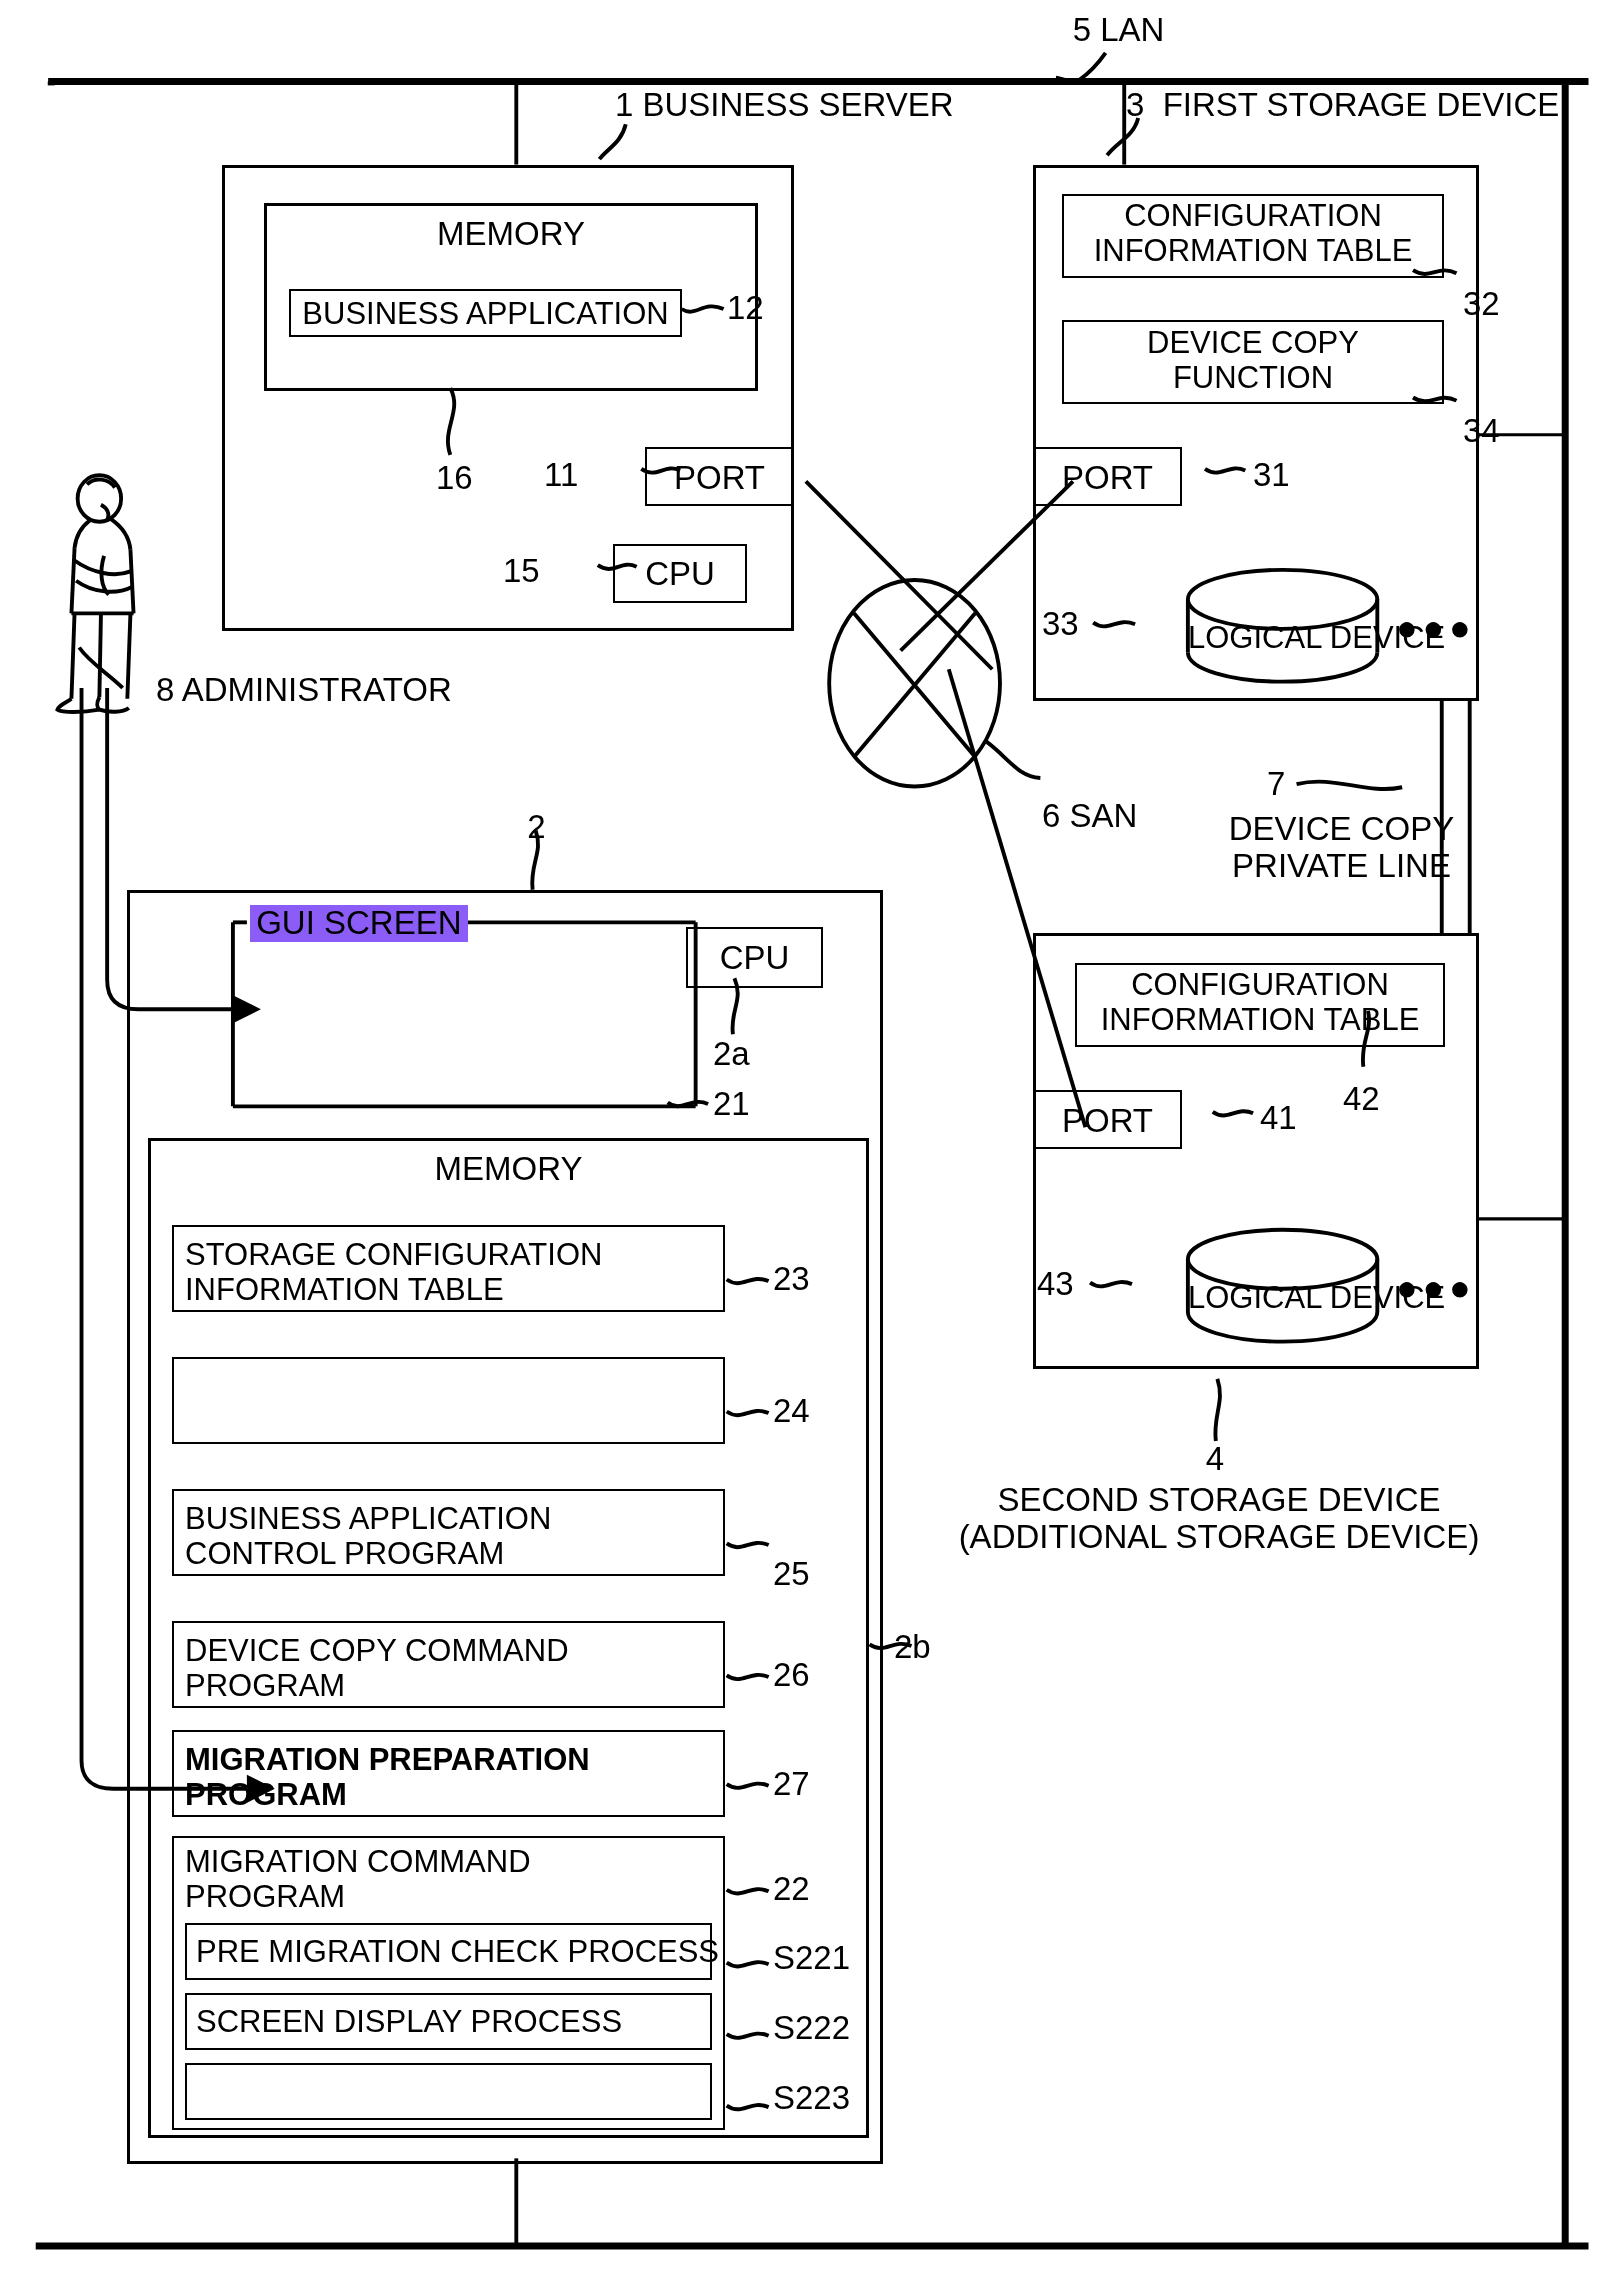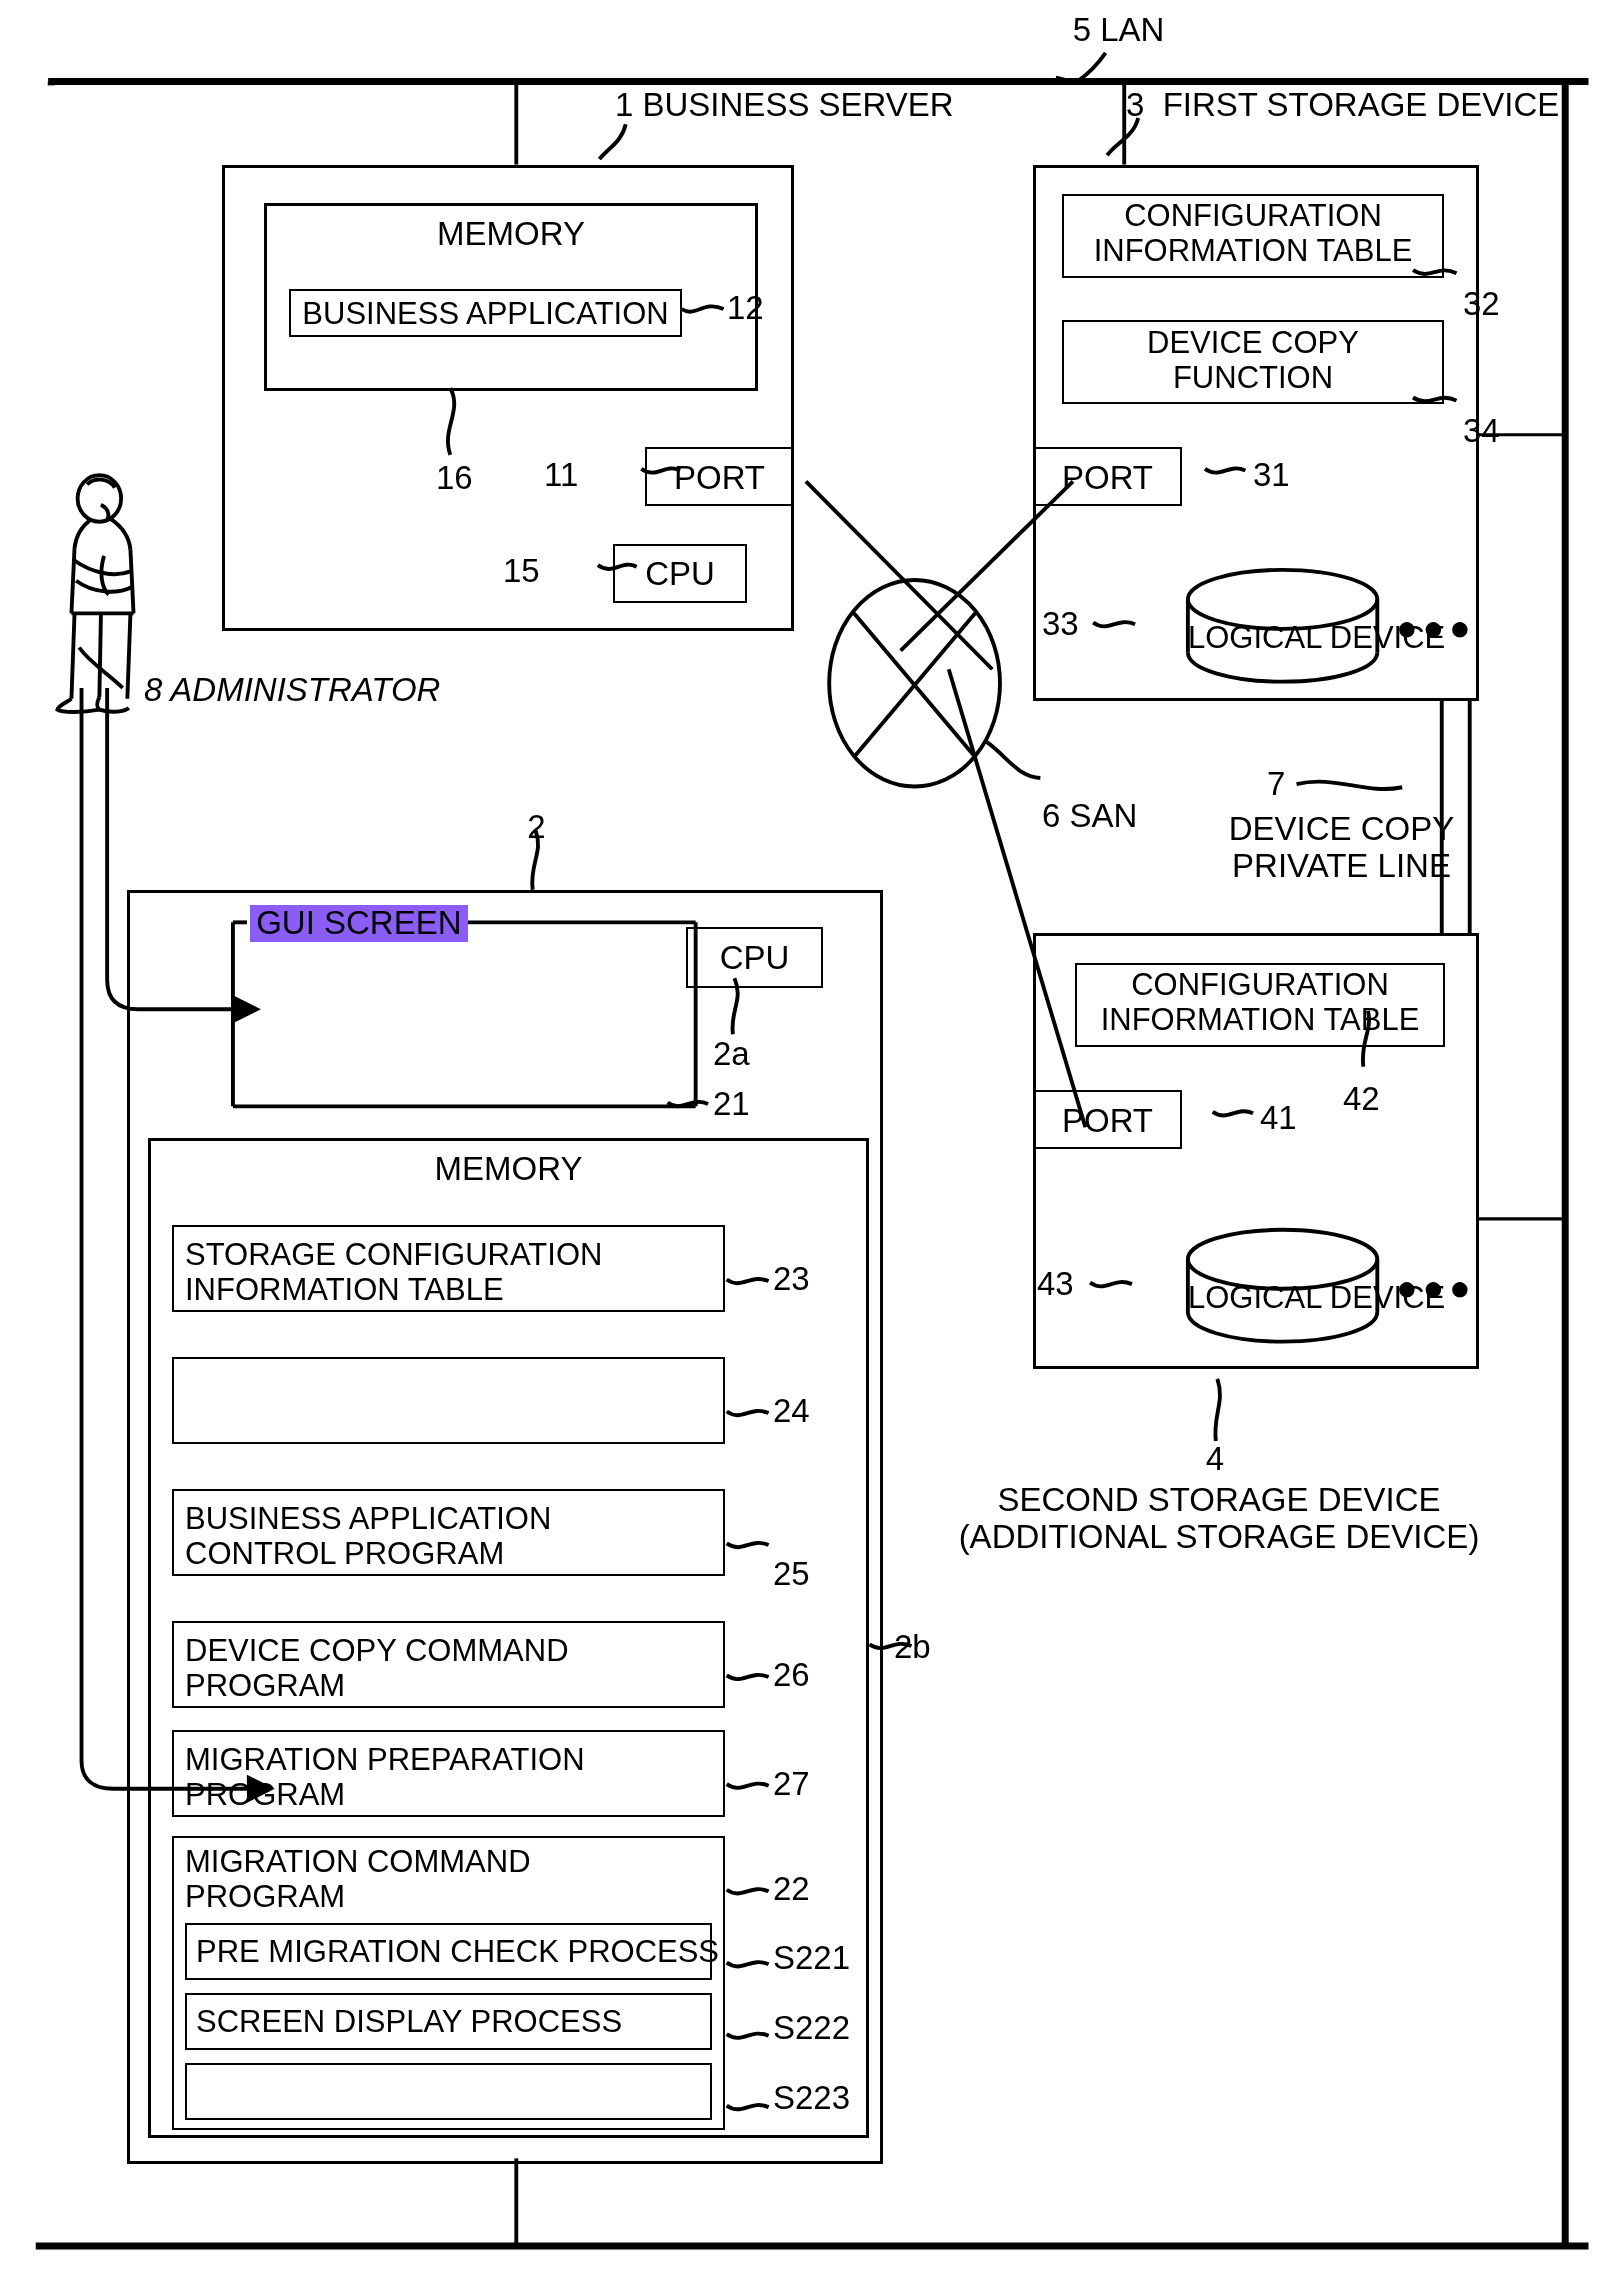--- a/index.html
+++ b/index.html
@@ -214,21 +214,21 @@
   <div class="lbl t40 ctr" style="left:1188px;top:621px;width:189px;">LOGICAL DEVICE</div>
   <div class="lbl num" style="left:1042px;top:606px;">33</div>
   <div class="dots" style="left:1396px;top:607px;">●●●</div>
 
   <div class="lbl t42" style="left:1042px;top:798px;">6 SAN</div>
 
   <div class="lbl num" style="left:1267px;top:766px;">7</div>
   <div class="lbl t42 ctr" style="left:1194px;top:811px;width:295px;">DEVICE COPY
 PRIVATE LINE</div>
 
-  <div class="lbl t42" style="left:144px;top:672px;font-style:italic;">8 ADMINISTRATOR</div>
+  <div class="lbl t42" style="left:156px;top:672px;">8 ADMINISTRATOR</div>
 
   <div class="box" style="left:1033px;top:933px;width:446px;height:436px;"></div>
 
   <div class="box thin" style="left:1075px;top:963px;width:370px;height:84px;"></div>
   <div class="lbl t40 ctr" style="left:1075px;top:968px;width:370px;">CONFIGURATION
 INFORMATION TABLE</div>
   <div class="lbl num" style="left:1343px;top:1081px;">42</div>
 
   <div class="box thin" style="left:1033px;top:1090px;width:149px;height:59px;"></div>
   <div class="lbl t42 ctr" style="left:1033px;top:1103px;width:149px;">PORT</div>
@@ -269,21 +269,21 @@
   <div class="lbl t40" style="left:185px;top:1502px;">BUSINESS APPLICATION
 CONTROL PROGRAM</div>
   <div class="lbl num" style="left:773px;top:1525px;margin-top:31px;">25</div>
 
   <div class="box thin" style="left:172px;top:1621px;width:553px;height:87px;"></div>
   <div class="lbl t40" style="left:185px;top:1634px;">DEVICE COPY COMMAND
 PROGRAM</div>
   <div class="lbl num" style="left:773px;top:1657px;">26</div>
 
   <div class="box thin" style="left:172px;top:1730px;width:553px;height:87px;"></div>
-  <div class="lbl t40" style="left:185px;top:1743px;">MIGRATION PREPARATION
+  <div class="lbl t40" style="left:185px;top:1743px;font-weight:bold;">MIGRATION PREPARATION
 PROGRAM</div>
   <div class="lbl num" style="left:773px;top:1766px;">27</div>
 
   <div class="box thin" style="left:172px;top:1836px;width:553px;height:294px;"></div>
   <div class="lbl t40" style="left:185px;top:1845px;">MIGRATION COMMAND
 PROGRAM</div>
   <div class="lbl num" style="left:773px;top:1871px;">22</div>
 
   <div class="box thin" style="left:185px;top:1923px;width:527px;height:57px;"></div>
   <div class="lbl t40" style="left:196px;top:1935px;">PRE MIGRATION CHECK PROCESS</div>

